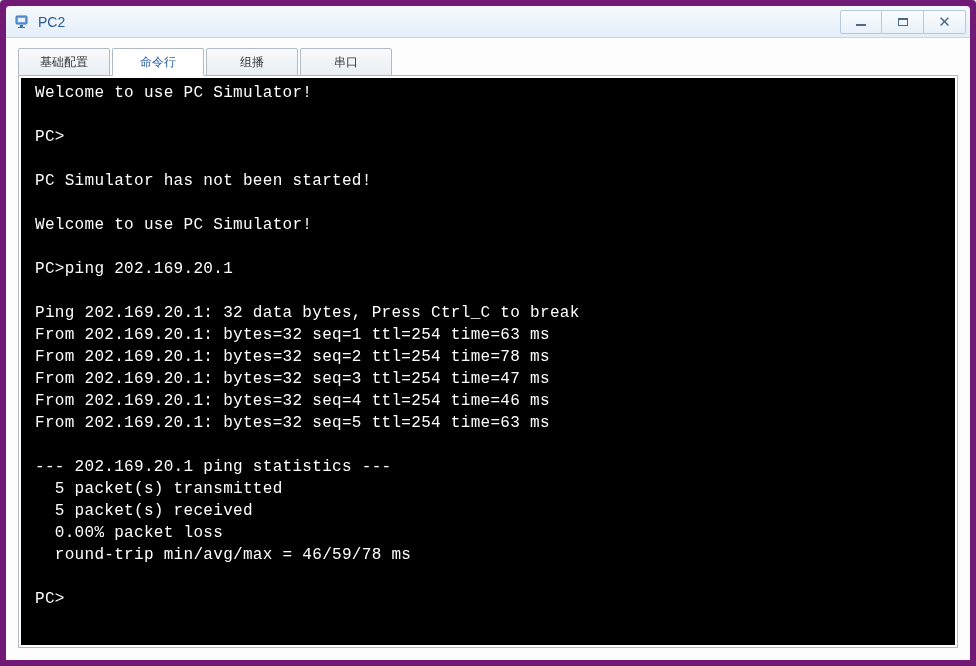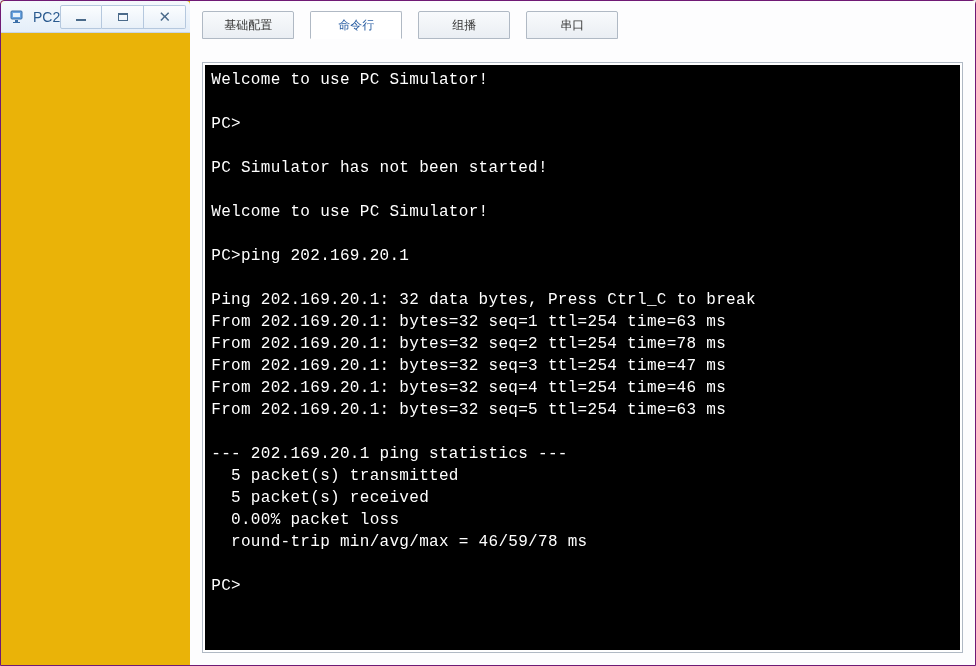--- a/index.html
+++ b/index.html
@@ -6,25 +6,25 @@
     body {
       font-family: "Microsoft YaHei", "SimSun", Arial, sans-serif;
       background: #e8e8e8;
       width: 976px;
       height: 666px;
       overflow: hidden;
     }
     .window {
       width: 976px;
       height: 666px;
-      background: #eab308;
-      border: 1px solid #701a75;
+      background: #a21caf;
+      border: 6px solid #701a75;
       border-radius: 4px 4px 0 0;
       display: flex;
-      flex-direction: row;
+      flex-direction: column;
     }
     .titlebar {
       height: 32px;
       background: linear-gradient(to bottom, #f5f9fd, #e4eef9);
       border-bottom: 1px solid #c8d6e8;
       display: flex;
       align-items: center;
       padding: 0 4px 0 8px;
       border-radius: 4px 4px 0 0;
     }
@@ -78,21 +78,20 @@
       font-size: 15px;
       line-height: 1;
       font-weight: 500;
     }
     .content-area {
       flex: 1;
       padding: 10px 12px 12px 12px;
       background: #fdfdfe;
       display: flex;
       flex-direction: column;
-      gap: 24px;
     }
     .tabs {
       display: flex;
       height: 28px;
       position: relative;
       z-index: 2;
     }
     .tab {
       min-width: 92px;
       padding: 0 16px;
@@ -102,21 +101,21 @@
       display: flex;
       align-items: center;
       justify-content: center;
       font-size: 12px;
       color: #333;
       cursor: pointer;
       margin-right: 0;
       border-radius: 2px 2px 0 0;
       border-bottom: 1px solid #b0b9c4;
     }
-    .tab + .tab { margin-left: 16px; }
+    .tab + .tab { margin-left: 2px; }
     .tab.active {
       background: #ffffff;
       border-bottom: 1px solid #ffffff;
       color: #2b5fa3;
       position: relative;
       z-index: 3;
     }
     .terminal-wrap {
       flex: 1;
       border: 1px solid #b0b9c4;
@@ -127,21 +126,21 @@
       z-index: 1;
     }
     .terminal {
       width: 100%;
       height: 100%;
       background: #000000;
       color: #ffffff;
       font-family: "Consolas", "SimSun", "Courier New", monospace;
       font-size: 16px;
       line-height: 22px;
-      padding: 4px 6px;
+      padding: 4px 14px;
       white-space: pre;
       overflow: hidden;
       letter-spacing: 0.3px;
     }
   </style>
 </head>
 <body>
 
 <div class="window">
   <div class="titlebar">

